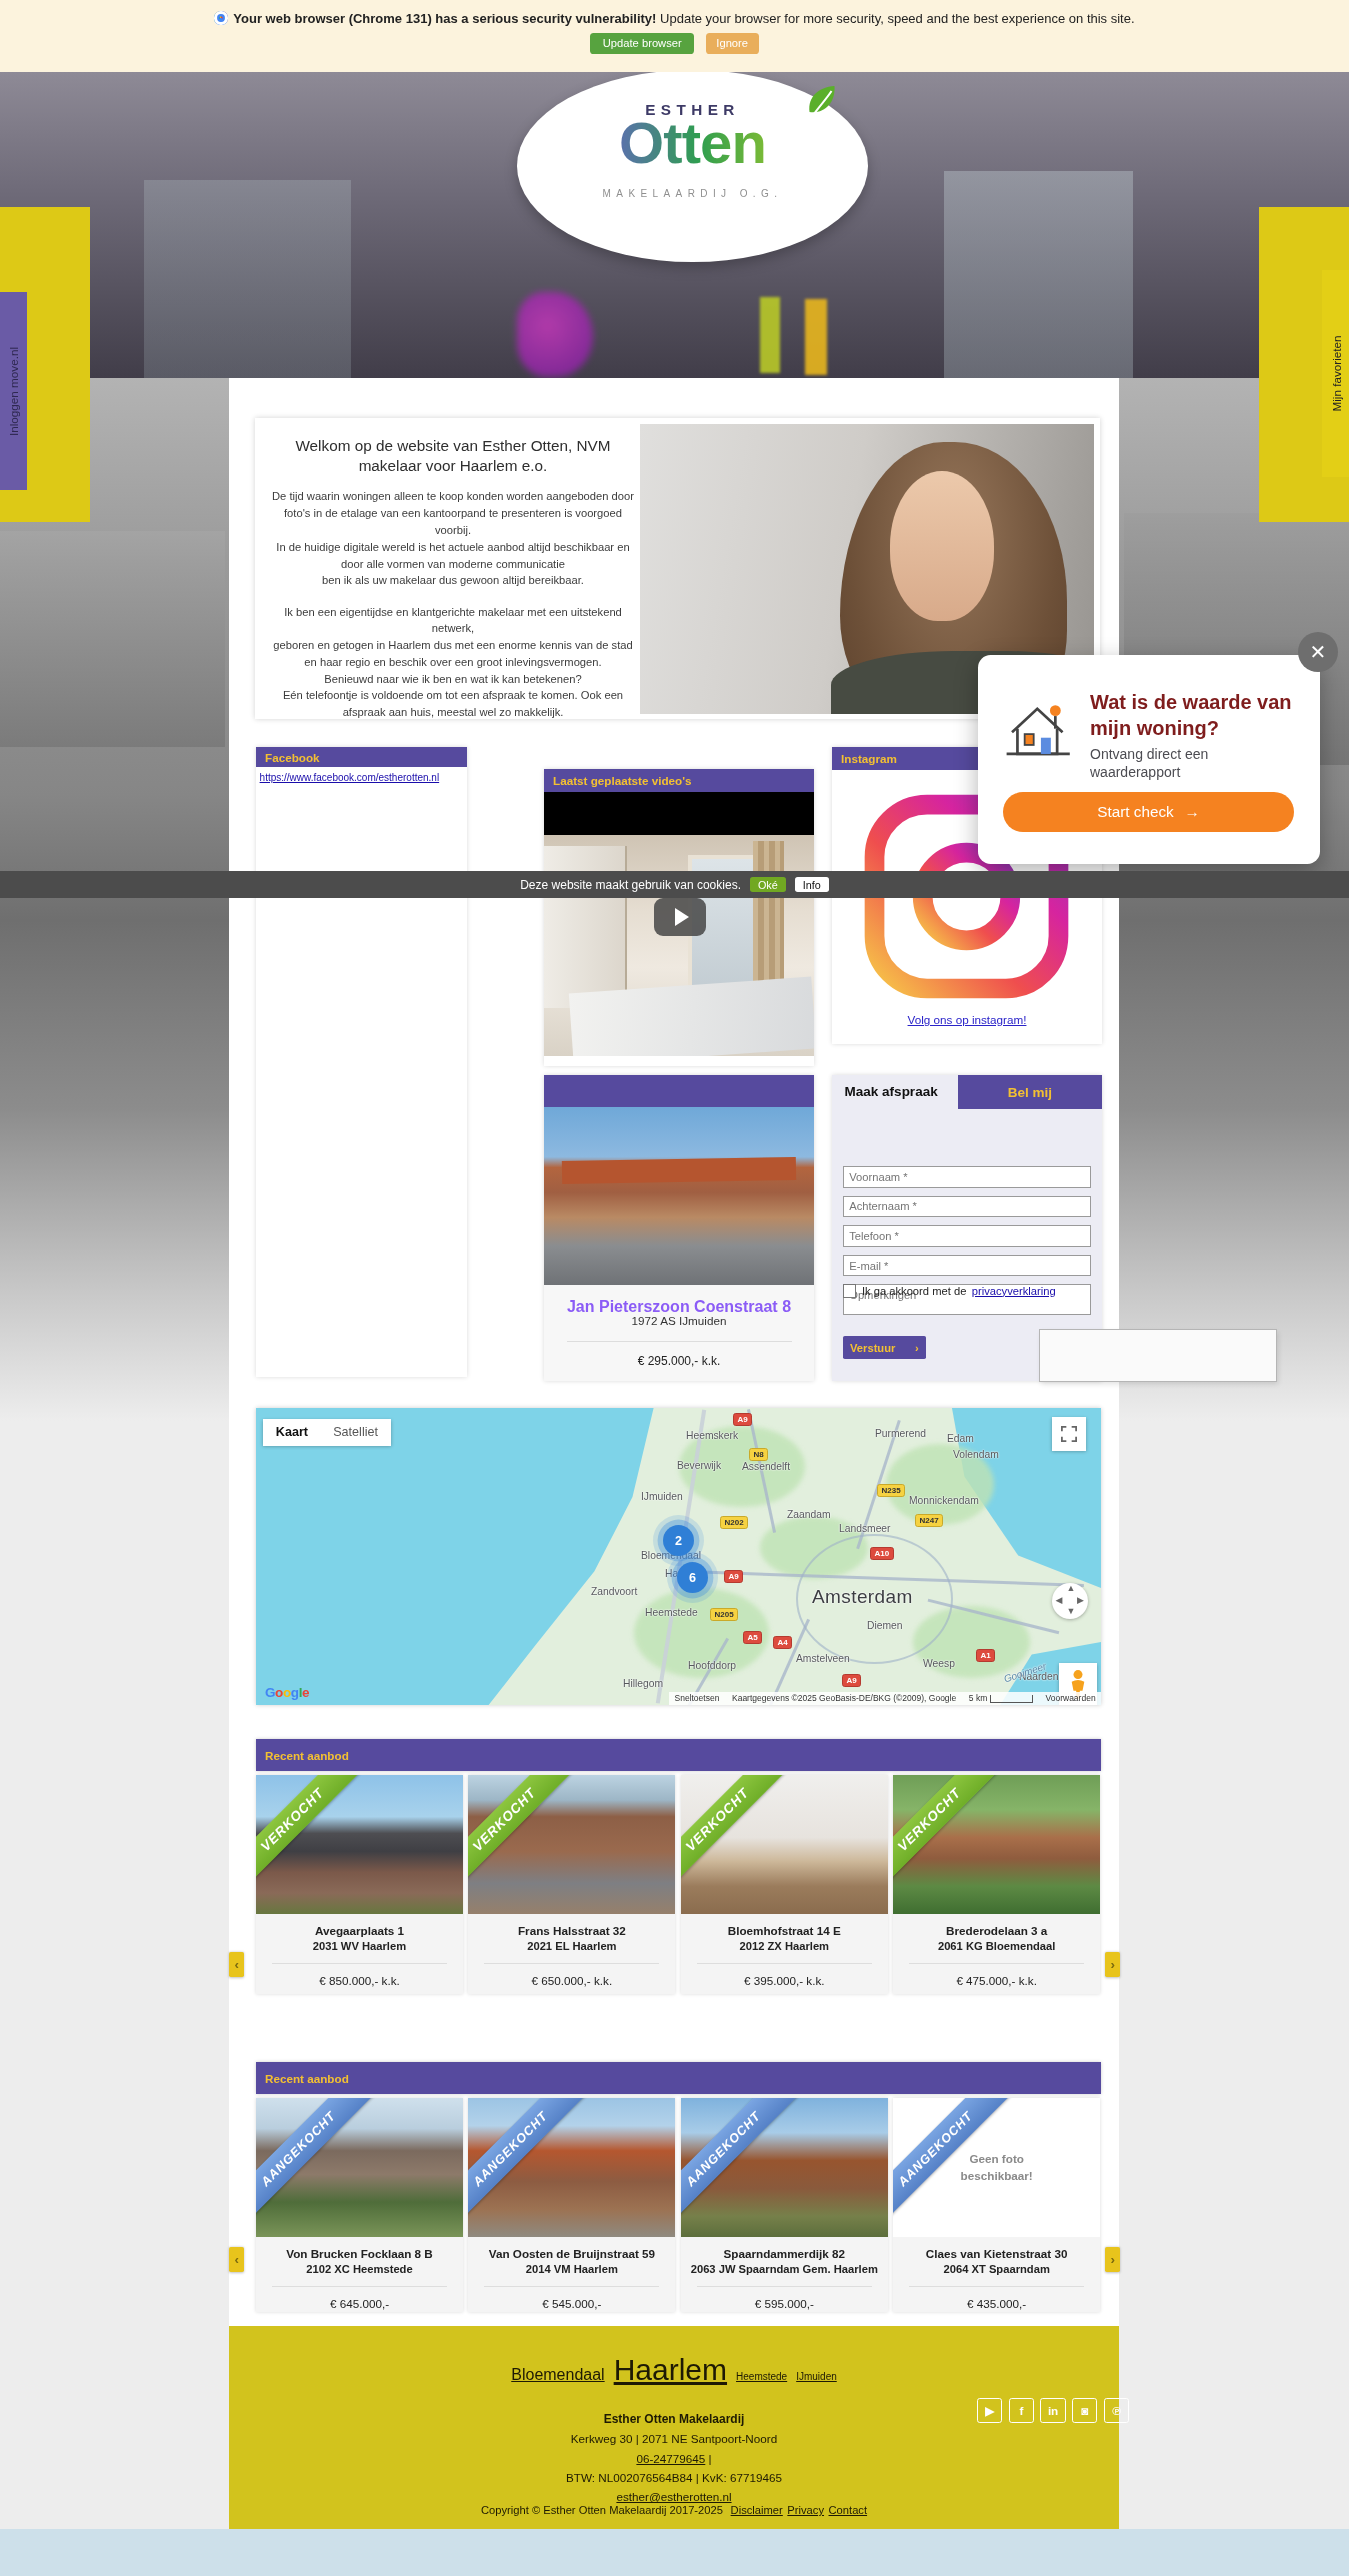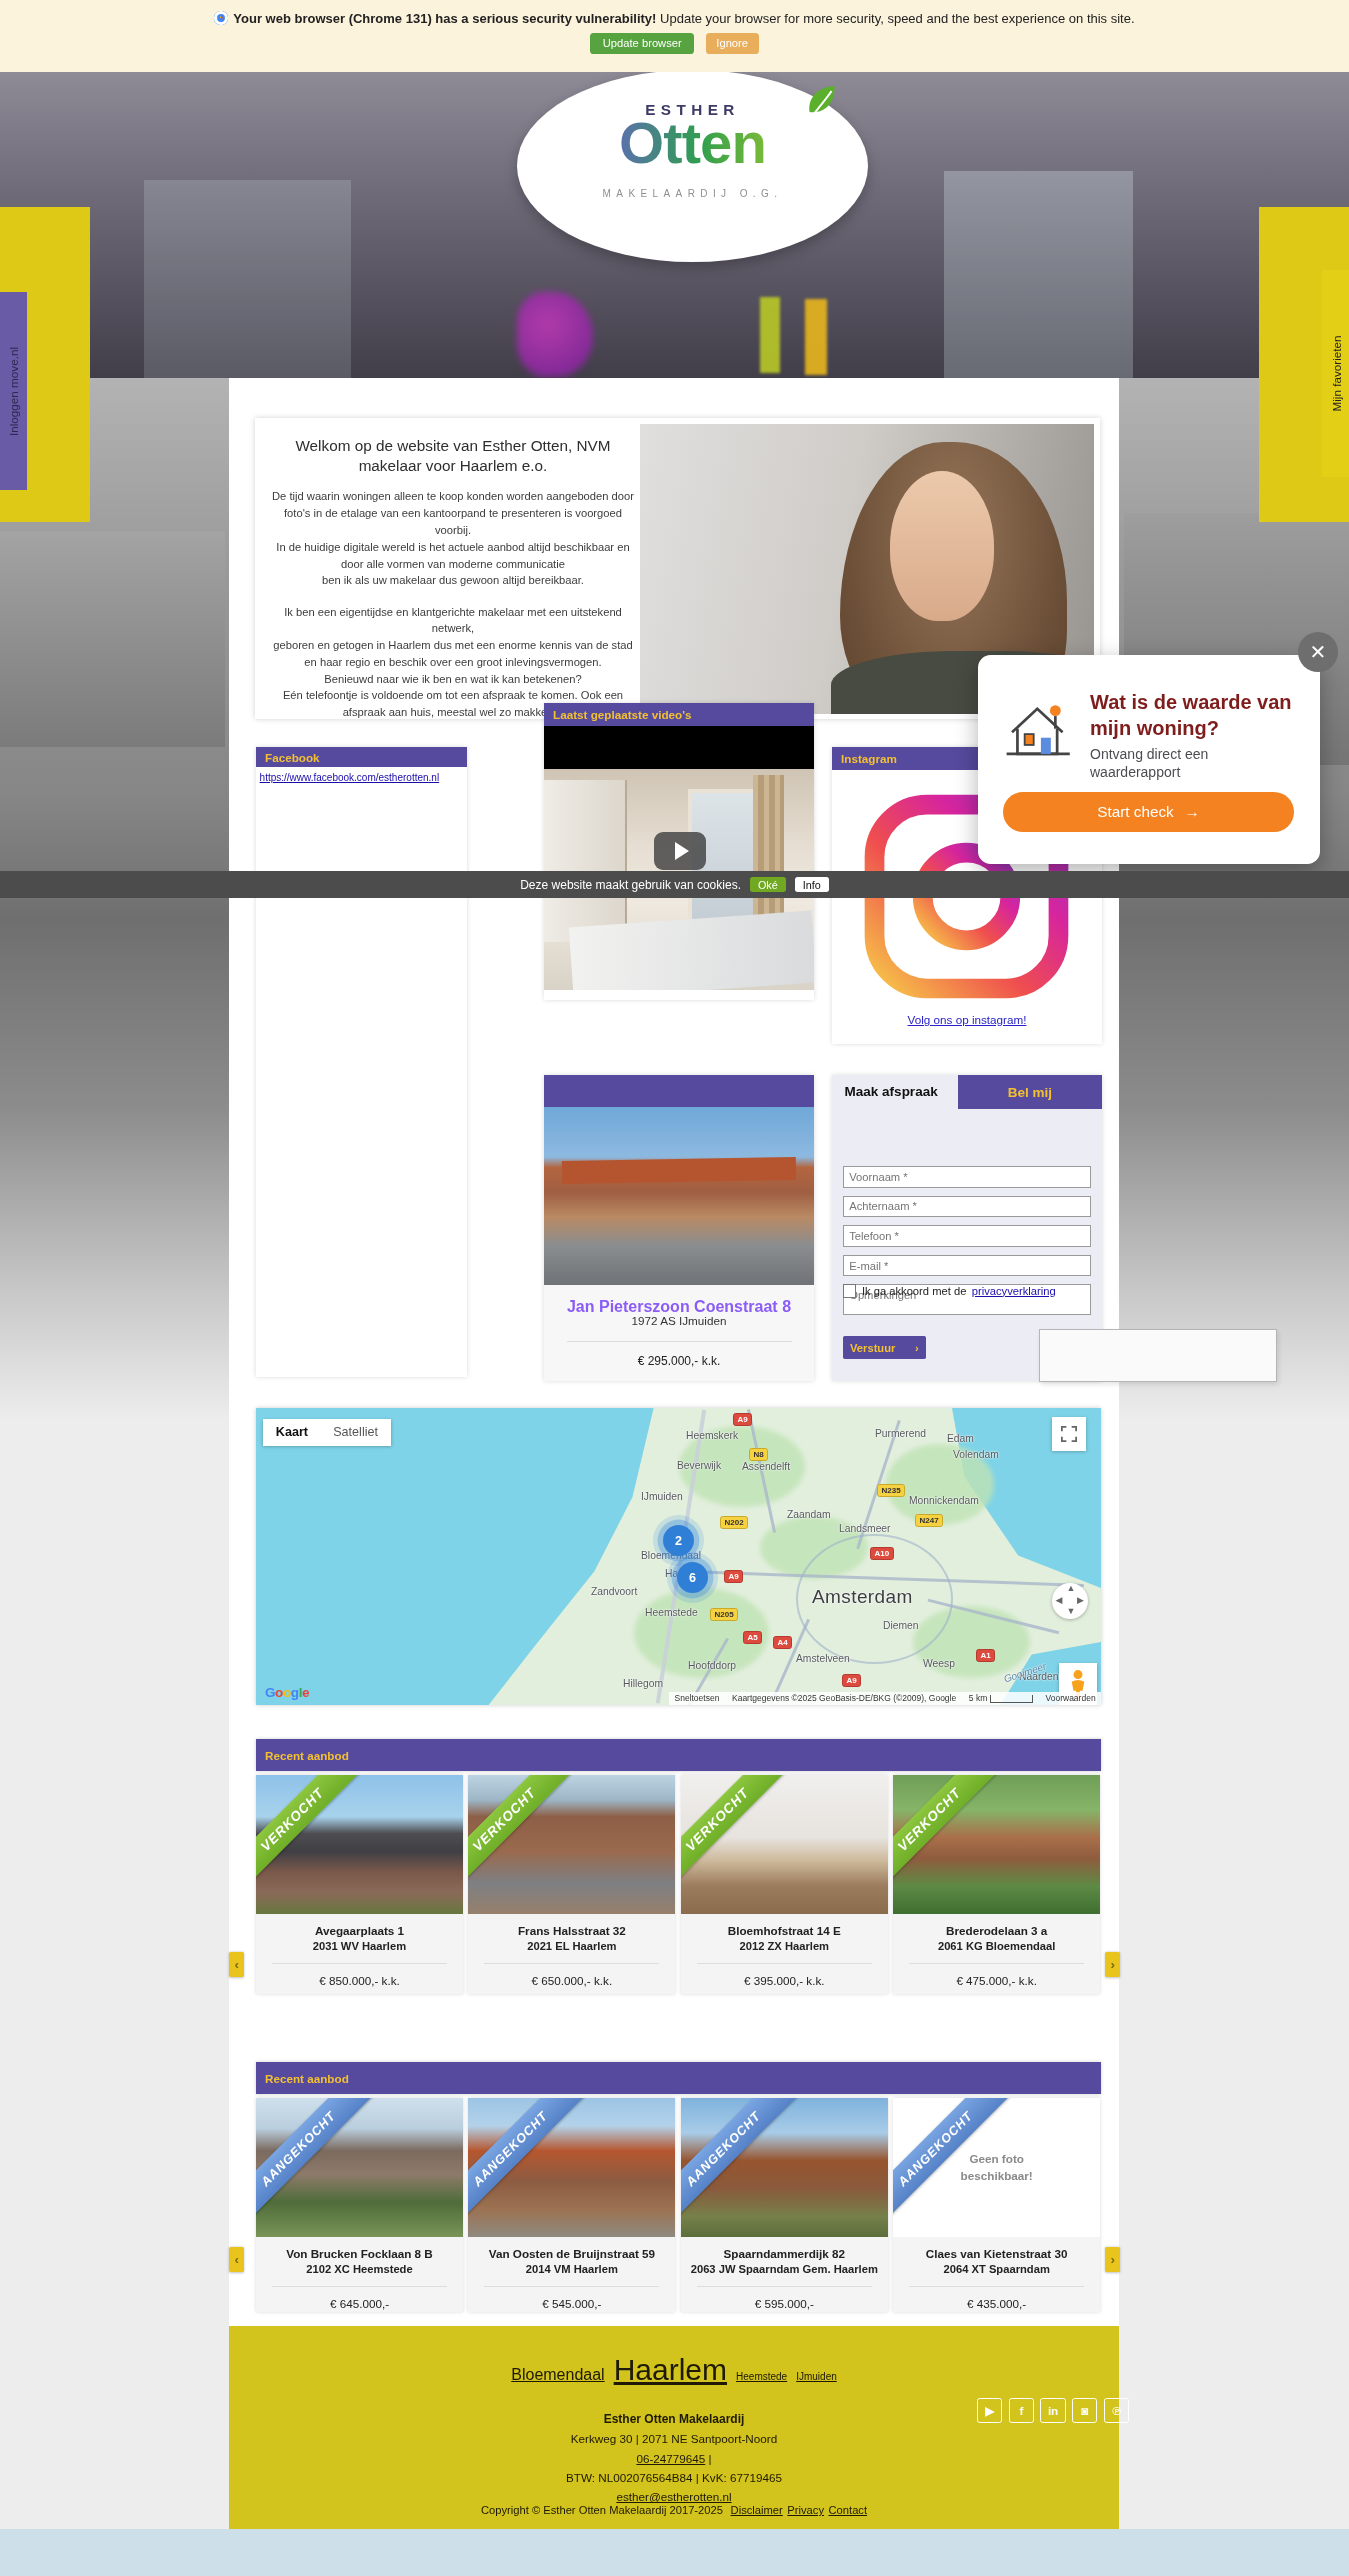--- a/index.html
+++ b/index.html
@@ -77,21 +77,21 @@
      background:linear-gradient(#ecc9ab,#d8aa8a);border-radius:50% 50% 46% 46%;}
   .portrait .shirt{position:absolute;left:42%;bottom:-4%;width:60%;height:26%;
      background:#474b42;border-radius:45% 35% 0 0;}
 
   
   .panel-hdr{background:#564a9e;color:#f3c032;font-weight:bold;font-size:11.7px;
      display:flex;align-items:center;padding-left:9px;box-sizing:border-box;}
   .fb-panel{left:256px;top:747px;width:211px;height:630px;background:#fff;z-index:10;box-shadow:0 0 4.5px rgba(0,0,0,.15);}
   .fb-hdr{position:absolute;left:0;top:0;width:211px;height:20px;}
   .fb-link{position:absolute;left:3.6px;top:25px;font-size:10px;color:#1a0dab;text-decoration:underline;}
-  .video-panel{left:544px;top:703px;width:270px;height:297px;background:#fff;z-index:10;box-shadow:0 0 4.5px rgba(0,0,0,.15);}
+  .video-panel{left:544px;top:769px;width:270px;height:297px;background:#fff;z-index:10;box-shadow:0 0 4.5px rgba(0,0,0,.15);}
   .video-hdr{position:absolute;left:0;top:0;width:270px;height:23.4px;}
   .video-thumb{position:absolute;left:0;top:23.4px;width:270px;height:264px;background:#000;overflow:hidden;}
   .vt-room{position:absolute;left:0;top:43px;width:270px;height:221px;
      background:linear-gradient(180deg,#cfc4b4 0%,#e6ded2 35%,#efe9e0 60%,#d9d2c6 100%);}
   .vt-wardrobe{position:absolute;left:0;top:54px;width:81px;height:162px;background:linear-gradient(90deg,#efece6,#dcd6cc);border-right:2.7px solid #b7ab97;}
   .vt-window{position:absolute;left:144px;top:63px;width:63px;height:135px;background:linear-gradient(#dde4e8,#c2ccd2);border:4.5px solid #e9e2d5;}
   .vt-curtain{position:absolute;left:209px;top:49px;width:31px;height:157px;background:repeating-linear-gradient(90deg,#cbb592 0 5.4px,#b79d77 5.4px 10.8px);}
   .vt-bed{position:absolute;left:27px;top:193px;width:243px;height:72px;background:linear-gradient(100deg,#f2f2f0,#d8dadc);transform:rotate(-4deg);}
   .play-btn{position:absolute;left:110px;top:106px;width:52px;height:38px;background:rgba(70,70,70,.85);border-radius:9px;
      display:flex;align-items:center;justify-content:center;}
@@ -441,21 +441,21 @@
       <div class="m-label m-town" style="left: 697px; top: 41px;">Volendam</div>
       <div class="m-label m-town" style="left: 385px; top: 83px;">IJmuiden</div>
       <div class="m-label m-town" style="left: 531px; top: 101px;">Zaandam</div>
       <div class="m-label m-town" style="left: 583px; top: 115px;">Landsmeer</div>
       <div class="m-label m-town" style="left: 653px; top: 87px;">Monnickendam</div>
       <div class="m-label m-town" style="left: 385px; top: 142px;">Bloemendaal</div>
       <div class="m-label m-town" style="left: 409px; top: 160px;">Haarlem</div>
       <div class="m-label m-town" style="left: 335px; top: 178px;">Zandvoort</div>
       <div class="m-label m-town" style="left: 389px; top: 199px;">Heemstede</div>
       <div class="m-label m-big" style="left: 556px; top: 178px;">Amsterdam</div>
-      <div class="m-label m-town" style="left: 627px; top: 212px;">Diemen</div>
+      <div class="m-label m-town" style="left: 611px; top: 212px;">Diemen</div>
       <div class="m-label m-town" style="left: 540px; top: 245px;">Amstelveen</div>
       <div class="m-label m-town" style="left: 432px; top: 252px;">Hoofddorp</div>
       <div class="m-label m-town" style="left: 367px; top: 270px;">Hillegom</div>
       <div class="m-label m-town" style="left: 667px; top: 250px;">Weesp</div>
       <div class="m-label m-town" style="left: 763px; top: 263px;">Naarden</div>
       <div class="m-label m-water" style="left: 747px; top: 259px;">Gooimeer</div>
       <div class="m-badge badge-a" style="left: 477px; top: 5.4px;">A9</div>
       <div class="m-badge badge-n" style="left: 493px; top: 40px;">N8</div>
       <div class="m-badge badge-n" style="left: 464px; top: 108px;">N202</div>
       <div class="m-badge badge-n" style="left: 621px; top: 76px;">N235</div>

